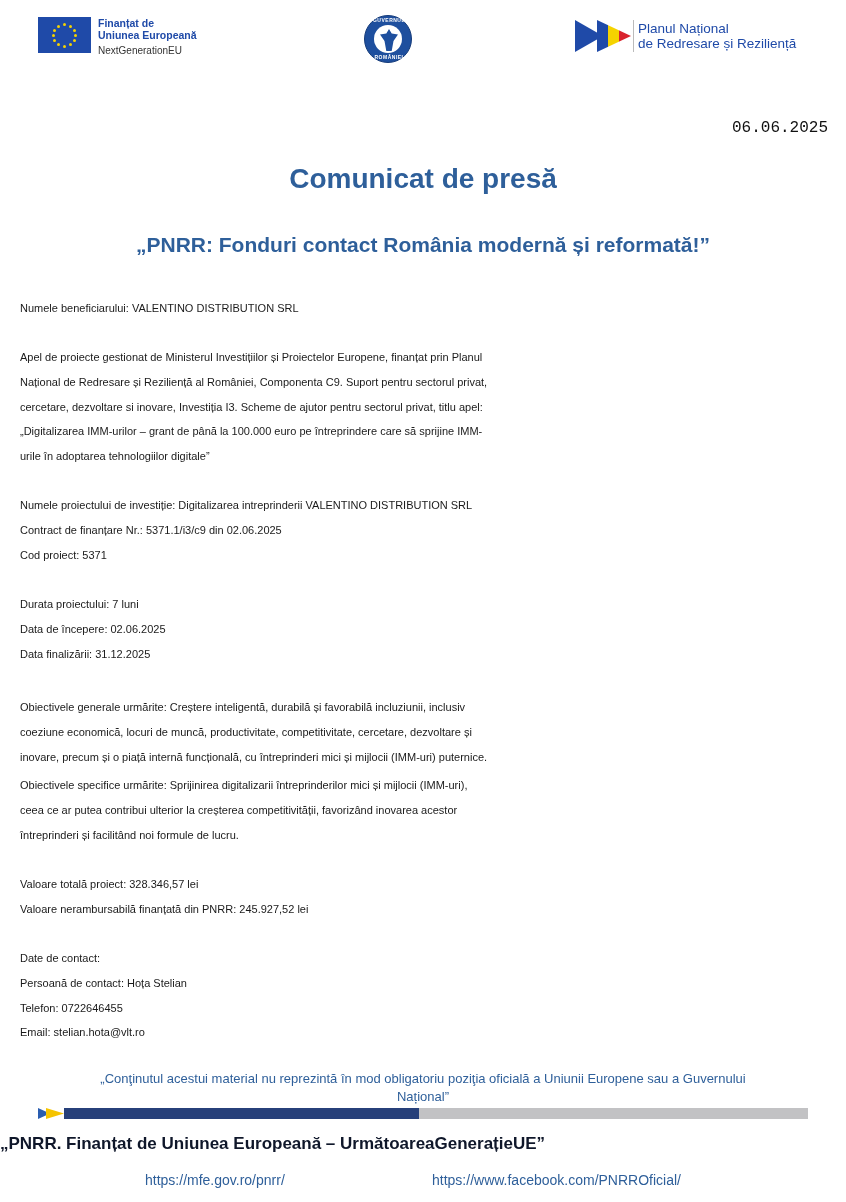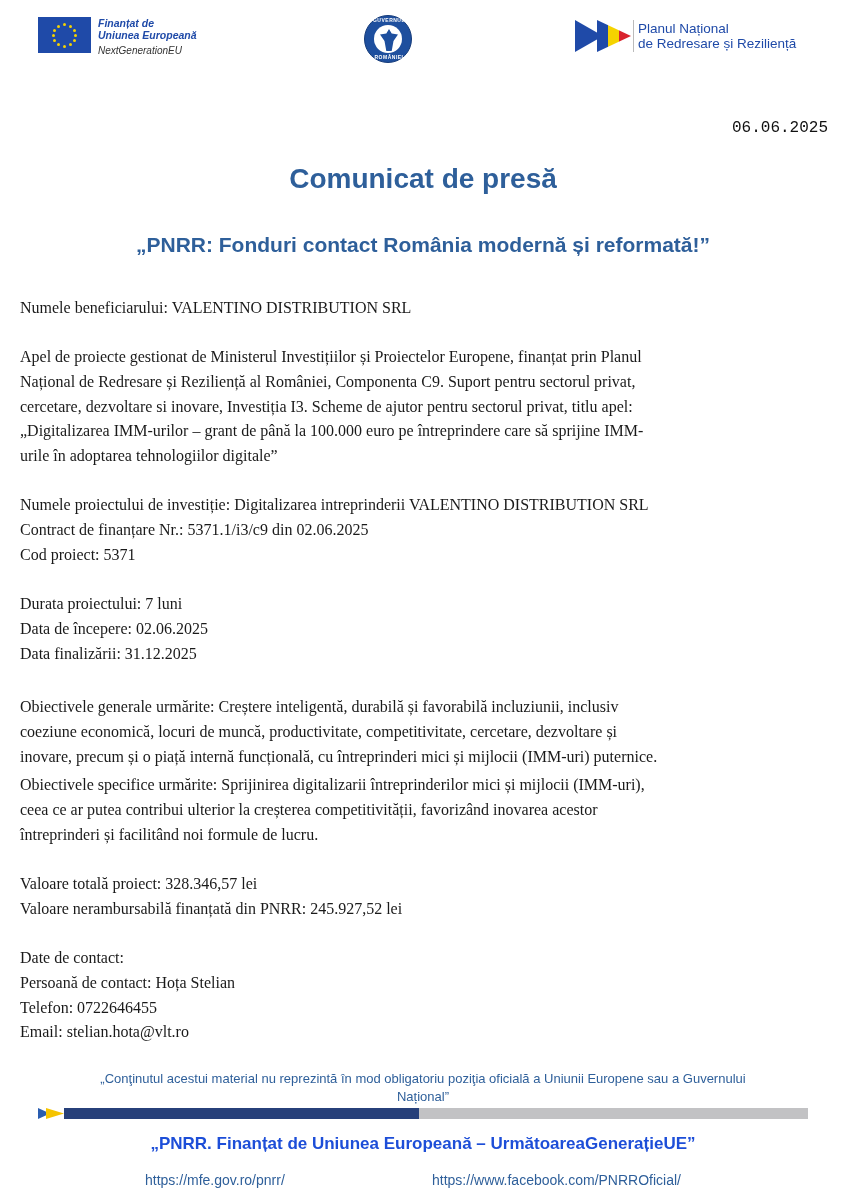--- a/index.html
+++ b/index.html
@@ -1,21 +1,21 @@
 <!DOCTYPE html>
 <html><head>
 <meta charset="utf-8">
 <style>
   html, body { margin: 0; padding: 0; background: #ffffff; }
   body { width: 846px; height: 1202px; position: relative; overflow: hidden;
          font-family: "Liberation Sans", sans-serif; color: #1a1a1a; }
   .abs { position: absolute; }
 
   
-  .eu-logo { left: 38px; top: 17px; display: flex; align-items: flex-start; font-style: italic; }
+  .eu-logo { left: 38px; top: 17px; display: flex; align-items: flex-start; }
   .eu-flag { width: 53px; height: 36px; background: #1f4aa8; position: relative; }
   .eu-flag .star { position: absolute; width: 3px; height: 3px; background: #f5d300; border-radius: 50%; }
   .eu-text { margin-left: 7px; line-height: 12px; }
   .eu-text .l1, .eu-text .l2 { font-size: 10.5px; font-weight: bold; color: #1f4aa8; }
   .eu-text .l3 { font-size: 10px; color: #333; margin-top: 4px; }
 
   .gov-logo { left: 364px; top: 15px; width: 48px; height: 48px; border-radius: 50%;
               background: #1e4f9e; border: 1px solid #163c7a; box-sizing: border-box; }
   .gov-logo .inner { position: absolute; left: 9px; top: 9px; width: 28px; height: 28px;
               border-radius: 50%; background: #ffffff; }
@@ -33,31 +33,31 @@
               background: linear-gradient(90deg, #1f4aa8 0 33%, #f5d300 33% 66%, #d9232d 66% 100%);
               clip-path: polygon(0 0, 100% 50%, 0 100%); }
   .pnrr-sep { width: 1px; height: 32px; background: #bbb; margin: 0 4px 0 2px; }
   .pnrr-text { font-size: 13.5px; line-height: 15px; color: #1f4aa8; font-weight: normal; }
 
   
   .date { right: 18px; top: 119px; font-family: Liberation Mono, monospace; font-size: 16px; color: #111; }
   .title { left: 0; width: 846px; top: 163px; text-align: center; font-size: 28px; font-weight: bold; color: #2e5f9a; }
   .subtitle { left: 0; width: 846px; top: 233px; text-align: center; font-size: 21px; font-weight: bold; color: #2e5f9a; }
 
-  .para { left: 20px; width: 800px; font-size: 16px; line-height: 24.8px; color: #1a1a1a; font-family: Liberation Serif, serif; }
+  .para { left: 20px; width: 800px; font-size: 11px; line-height: 24.8px; color: #1a1a1a; }
   .para .line { display: block; white-space: nowrap; }
 
   
   .disclaimer { left: 30px; width: 786px; top: 1070px; text-align: center; font-size: 13px; line-height: 18px; color: #2e5f9a; }
   .bar { left: 38px; top: 1108px; width: 770px; height: 11px; display: flex; }
   .bar .arrow1 { width: 12px; height: 11px; background: #2a5db0; clip-path: polygon(0 0, 100% 50%, 0 100%); }
   .bar .arrow2 { width: 18px; height: 11px; background: #f5c400; clip-path: polygon(0 0, 100% 50%, 0 100%); margin-left: -4px; }
   .bar .blue { flex: 0 0 355px; height: 11px; background: #27407a; }
   .bar .grey { flex: 1; height: 11px; background: #c2c2c4; }
-  .slogan { left: 0; width: 846px; top: 1134px; text-align: center; font-size: 17px; font-weight: bold; color: #1d4ed8; }
+  .slogan { left: 0; width: 846px; top: 1134px; text-align: left; font-size: 17px; font-weight: bold; color: #0f172a; }
   .link { top: 1172px; font-size: 14px; color: #2e5f9a; text-decoration: none; }
   .link1 { left: 145px; }
   .link2 { left: 420px; margin-left: 12px; }
 </style>
 </head>
 <body>
 
 <div class="abs eu-logo">
   <div class="eu-flag">
     <span class="star" style="left:25px;top:6px"></span>

